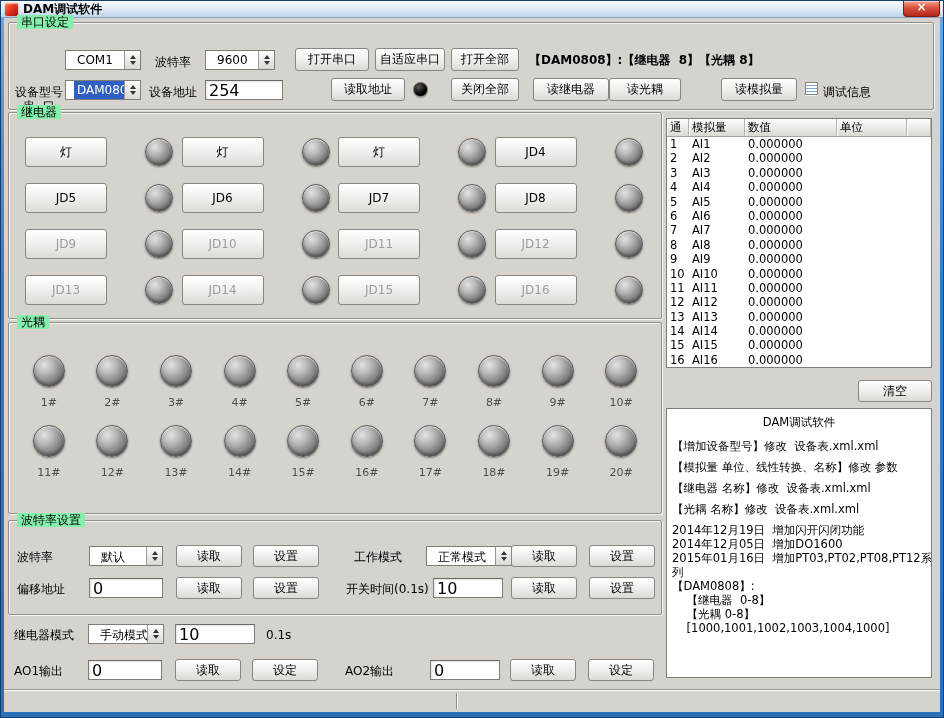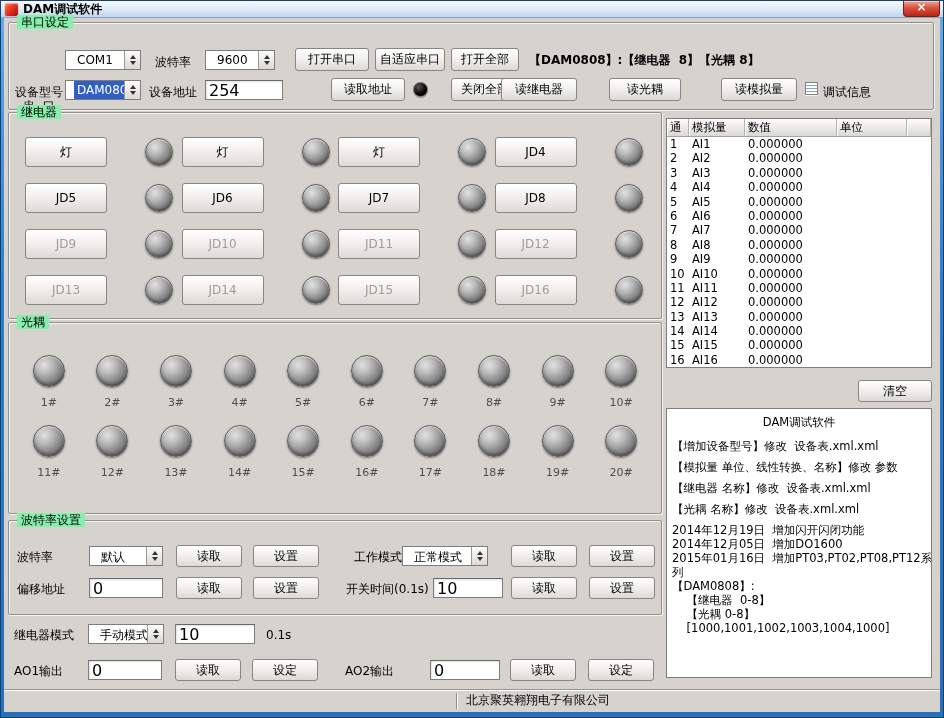--- a/index.html
+++ b/index.html
@@ -149,21 +149,21 @@
             <span class="tri-down"></span>
           </span>
       </div>
 
       <span class="lbl" style="left:140px;top:62px;">设备地址</span>
       <input class="field" style="left: 196px; top: 57px; width: 78px;" value="254">
 
       <button class="btn pbtn" style="left:286px;top:55px;width:74px;height:23px;margin-left:36px;">读取地址</button>
       <span class="black-led" style="left:404px;top:59px;"></span>
       <button class="btn pbtn" style="left:442px;top:55px;width:68px;height:23px;">关闭全部</button>
-      <button class="btn pbtn" style="left:492px;top:55px;width:76px;height:23px;">读继电器</button>
+      <button class="btn pbtn" style="left:524px;top:55px;width:76px;height:23px;">读继电器</button>
       <button class="btn pbtn" style="left:600px;top:55px;width:72px;height:23px;">读光耦</button>
       <button class="btn pbtn" style="left:712px;top:55px;width:76px;height:23px;">读模拟量</button>
       <span class="doc-icon" style="left:796px;top:59px;"></span>
       <span class="lbl" style="left:814px;top:62px;">调试信息</span>
     </div>
 
     <div class="group" style="left:4px;top:94px;width:652px;height:205px;">
       <span class="group-title">继电器</span>
       <div class="relay-grid">
 
@@ -329,21 +329,21 @@
         <span class="combo-text">默认</span>
         <span class="combo-btn">
             <span class="tri-up"></span>
             <span class="tri-down"></span>
           </span>
       </div>
       <button class="btn pbtn" style="left:167px;top:24px;width:66px;">读取</button>
       <button class="btn pbtn" style="left:244px;top:24px;width:66px;">设置</button>
 
       <span class="lbl" style="left:345px;top:29px;">工作模式</span>
-      <div class="combo" style="left:393px;top:25px;width:86px;">
+      <div class="combo" style="left:417px;top:25px;width:86px;">
         <span class="combo-text">正常模式</span>
         <span class="combo-btn">
             <span class="tri-up"></span>
             <span class="tri-down"></span>
           </span>
       </div>
       <button class="btn pbtn" style="left:502px;top:24px;width:66px;">读取</button>
       <button class="btn pbtn" style="left:580px;top:24px;width:66px;">设置</button>
 
       <span class="lbl" style="left:8px;top:61px;">偏移地址</span>
@@ -506,17 +506,16 @@
         <div class="info-line">2015年01月16日  增加PT03,PT02,PT08,PT12系</div>
         <div class="info-line">列</div>
         <div class="info-line">【DAM0808】:</div>
         <div class="info-line">    【继电器  0-8】</div>
         <div class="info-line">    【光耦 0-8】</div>
         <div class="info-line">    [1000,1001,1002,1003,1004,1000]</div>
       </div>
 
     <div class="statusbar">
       <span class="status-div"></span>
-      <span class="status-text">北京聚英翱翔电子有限公司</span>
     </div>
 
   </div>
 </div>
 
 </body></html>

